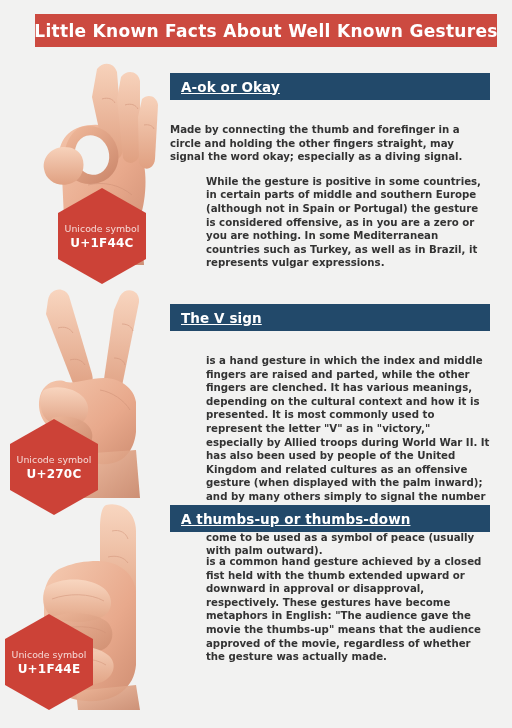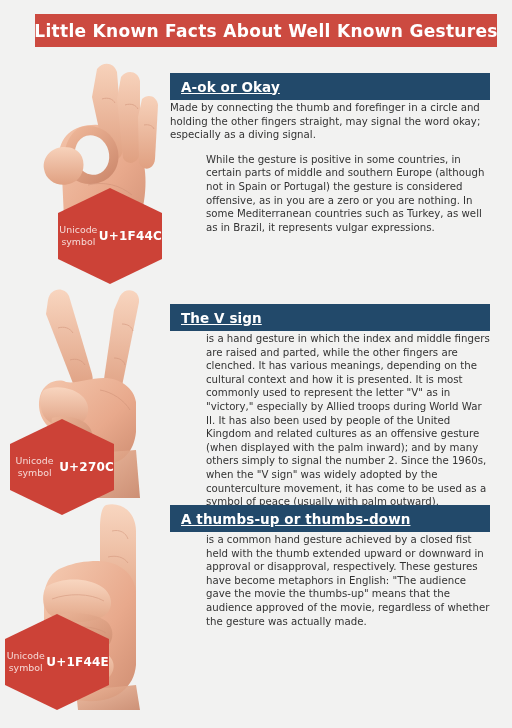--- a/index.html
+++ b/index.html
@@ -58,21 +58,22 @@
   }
   .section-header .section-title {
     color: #ffffff;
     font-size: 13.5px;
     font-weight: bold;
     letter-spacing: 0.1px;
     white-space: nowrap;
     text-decoration: underline;
   }
   .section-body {
-    padding-top: 1px;
+    padding-top: 23px;
+    font-weight: bold;
   }
   .para {
     color: #333333;
     font-size: 10.2px;
     line-height: 13.6px;
     margin: 0 0 11px 0;
     text-align: left;
   }
   .para:last-child { margin-bottom: 0; margin-left: 36px; }
 
@@ -84,26 +85,26 @@
   .hand-art {
     position: absolute;
   }
   #hand-ok   { left: 24px;  top: 55px;  width: 150px; height: 210px; }
   #hand-v    { left: 14px;  top: 278px; width: 150px; height: 220px; }
   #hand-thumb{ left: 16px;  top: 495px; width: 155px; height: 215px; }
 
   
   .badge {
     position: absolute;
-    width: 104px;
+    width: 88px;
     height: 96px;
     background: #cc4237;
     clip-path: polygon(50% 0%, 100% 26%, 100% 74%, 50% 100%, 0% 74%, 0% 26%);
     display: flex;
-    flex-direction: row;
+    flex-direction: column;
     align-items: center;
     justify-content: center;
     text-align: center;
   }
   .badge .badge-caption {
     color: #f6d9d6;
     font-size: 9.4px;
     line-height: 12px;
     margin-bottom: 1px;
   }

